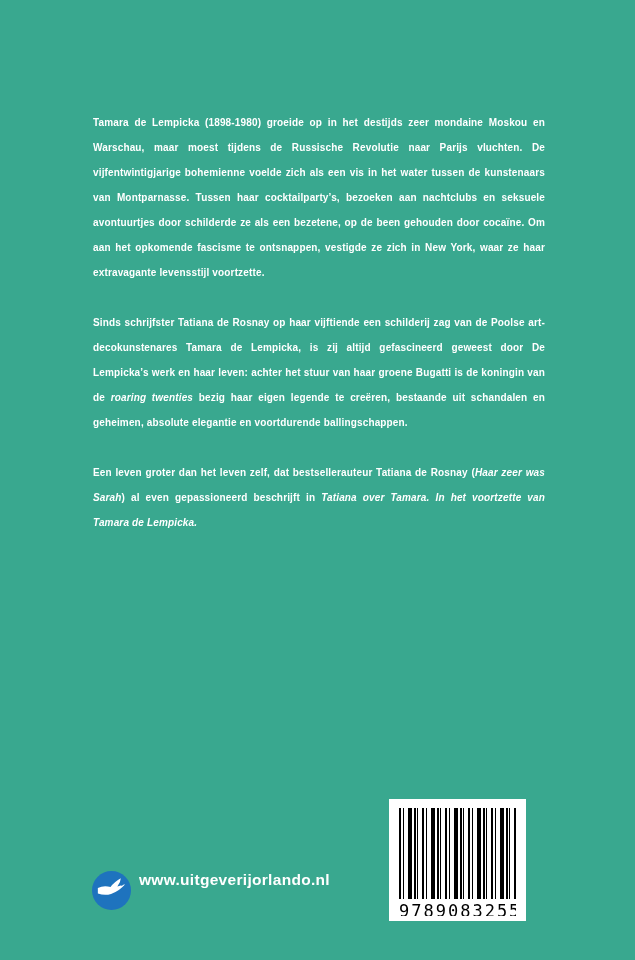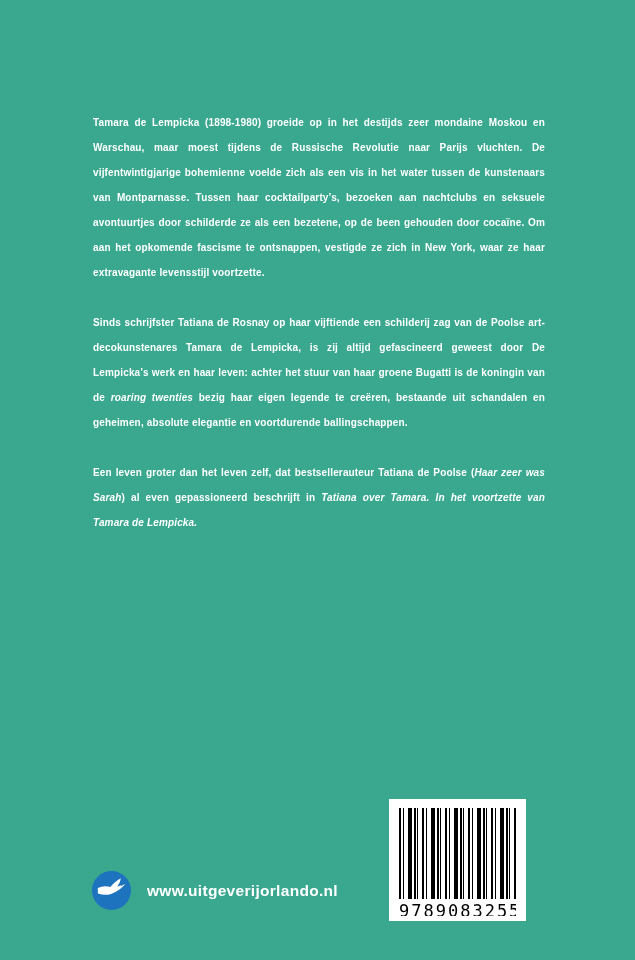--- a/index.html
+++ b/index.html
@@ -72,22 +72,21 @@
     letter-spacing:2px;
     color:#000;
     white-space:nowrap;
     overflow:hidden;
   }
   .footer-row{
     position:absolute;
     left:92px;
     top:871px;
     display:flex;
-    align-items:center;
-    gap:16px;
+    gap:8px;
   }
   .logo-circle{
     width:39px;
     height:39px;
     flex:0 0 auto;
   }
   .website{
     color:var(--text);
     font-size:15.5px;
     font-weight:bold;
@@ -95,21 +94,21 @@
   }
 </style>
 </head>
 <body>
 
 <div class="cover">
 
   <div class="text-block">
       <p><span>Tamara de Lempicka (1898-1980) groeide op in het destijds zeer mondaine Moskou en Warschau, maar moest tijdens de Russische Revolutie naar Parijs vluchten. De vijfentwintigjarige bohemienne voelde zich als een vis in het water tussen de kunstenaars van Montparnasse. Tussen haar cocktailparty’s, bezoeken aan nachtclubs en seksuele avontuurtjes door schilderde ze als een bezetene, op de been gehouden door cocaïne. Om aan het opkomende fascisme te ontsnappen, vestigde ze zich in New York, waar ze haar extravagante levensstijl voortzette.</span></p>
       <p><span>Sinds schrijfster Tatiana de Rosnay op haar vijftiende een schilderij zag van de Poolse art-decokunstenares Tamara de Lempicka, is zij altijd gefascineerd geweest door De Lempicka’s werk en haar leven: achter het stuur van haar groene Bugatti is de koningin van de </span><span class="italic">roaring twenties</span><span> bezig haar eigen legende te creëren, bestaande uit schandalen en geheimen, absolute elegantie en voortdurende ballingschappen.</span></p>
-      <p><span>Een leven groter dan het leven zelf, dat bestsellerauteur Tatiana de Poolse (</span><span class="italic">Haar zeer was Sarah</span><span>) al even gepassioneerd beschrijft in </span><span class="italic">Tatiana over Tamara. In het voortzette van Tamara de Lempicka.</span></p>
+      <p><span>Een leven groter dan het leven zelf, dat bestsellerauteur Tatiana de Rosnay (</span><span class="italic">Haar zeer was Sarah</span><span>) al even gepassioneerd beschrijft in </span><span class="italic">Tatiana over Tamara. In het voortzette van Tamara de Lempicka.</span></p>
     </div>
 
   <div class="barcode-box">
     <div class="barcode-bars"></div>
     <div class="barcode-number">9789083255118</div>
   </div>
 
   <div class="footer-row">
     <span class="logo-circle">
       <svg width="39" height="39" viewBox="0 0 40 40">

